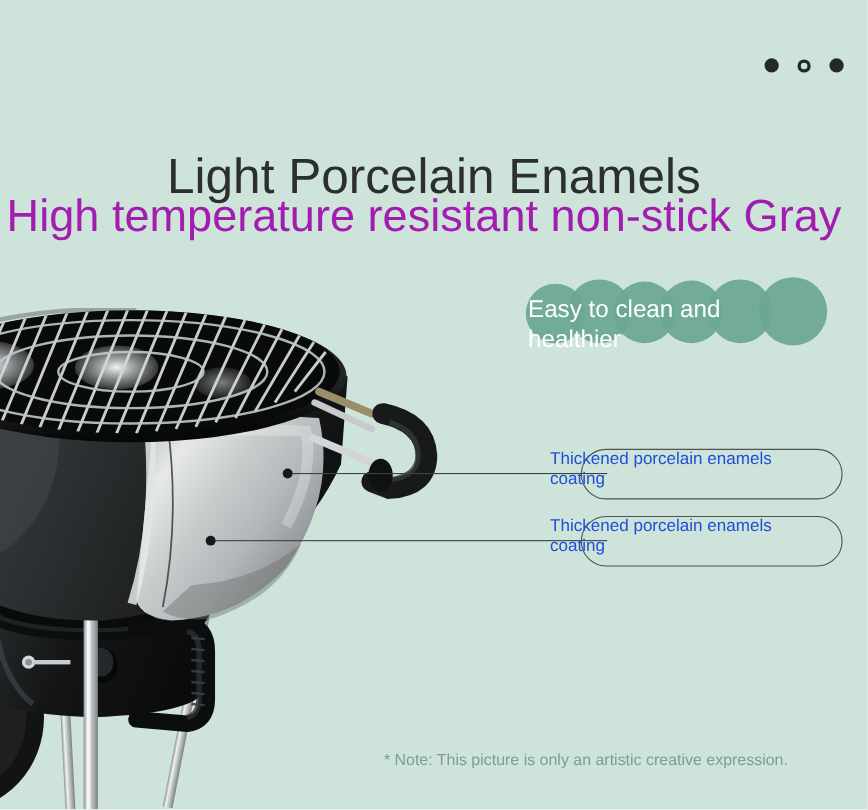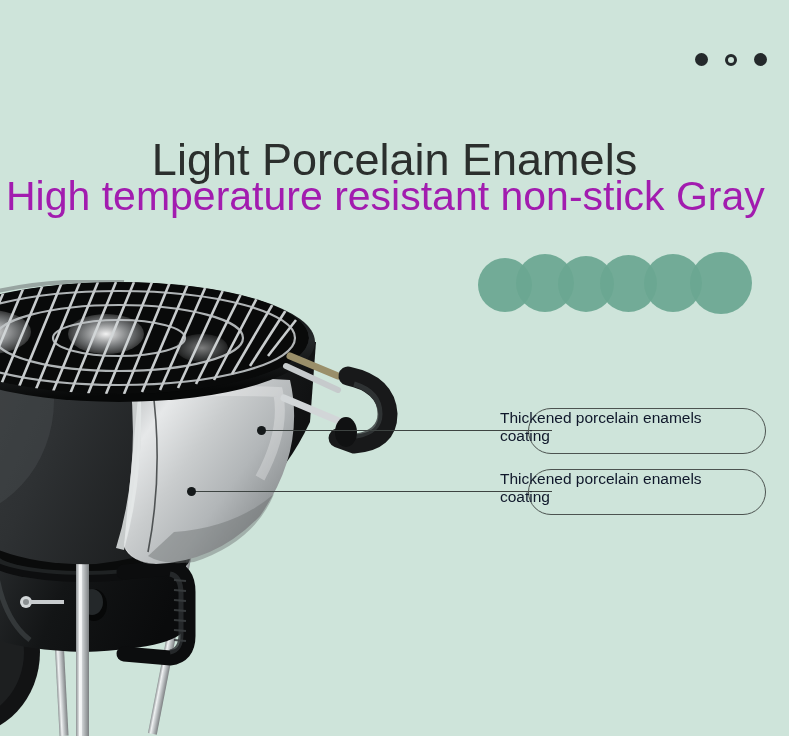--- a/index.html
+++ b/index.html
@@ -126,21 +126,21 @@
     position: absolute;
     border: 1px solid #4c5350;
     border-radius: 26px;
     background: transparent;
     box-sizing: border-box;
   }
   .callout-text {
     position: absolute;
     font-size: 15.5px;
     line-height: 1.18;
-    color: #0f172a;
+    color: #1d4ed8;
     width: 252px;
   }
   .callout-line {
     position: absolute;
     height: 1px;
     background: #3d4341;
   }
   .callout-dot {
     position: absolute;
     width: 9px;
@@ -370,29 +370,31 @@
 
   <div class="blob-wrap">
     <span class="blob-circle blob-c1"></span>
     <span class="blob-circle blob-c2"></span>
     <span class="blob-circle blob-c3"></span>
     <span class="blob-circle blob-c4"></span>
     <span class="blob-circle blob-c5"></span>
     <span class="blob-circle blob-c6"></span>
   </div>
 
+  <div class="tagline">Easy to clean and healthier</div>
 
   <div class="callout" id="callout-1">
     <span class="callout-line"></span>
     <span class="callout-dot"></span>
     <span class="callout-pill"></span>
     <span class="callout-text">Thickened porcelain enamels coating</span>
   </div>
 
   <div class="callout" id="callout-2">
     <span class="callout-line"></span>
     <span class="callout-dot"></span>
     <span class="callout-pill"></span>
     <span class="callout-text">Thickened porcelain enamels coating</span>
   </div>
 
+  <div class="note">* Note: This picture is only an artistic creative expression.</div>
 
 </div>
 
 </body></html>

